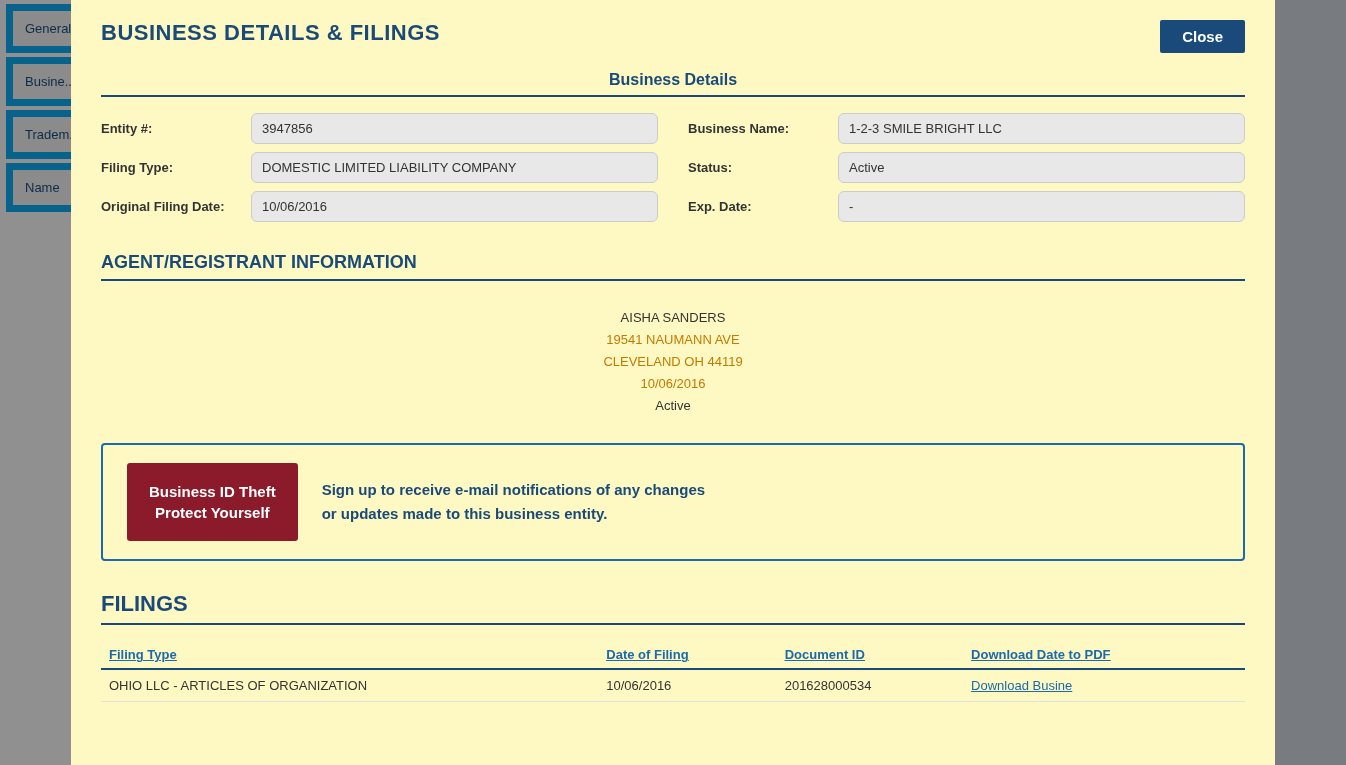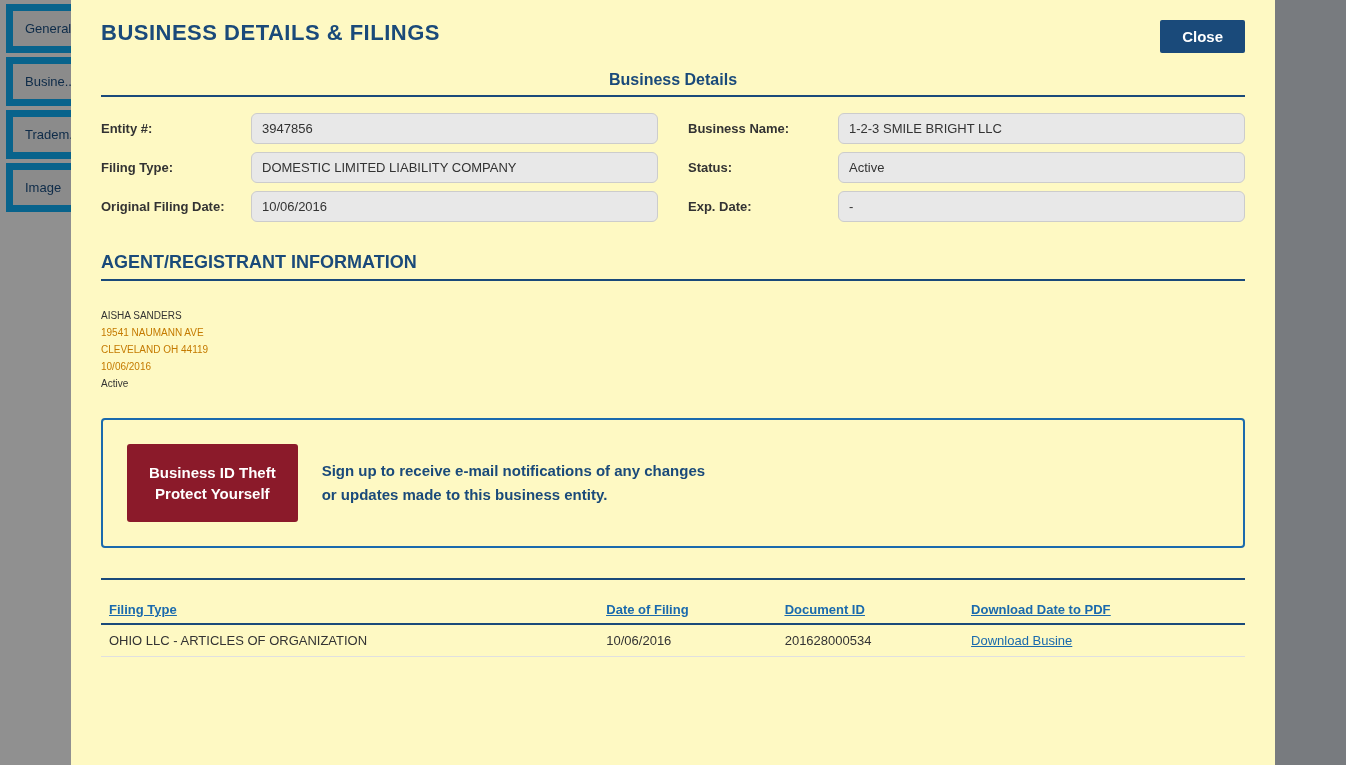--- a/index.html
+++ b/index.html
@@ -133,43 +133,43 @@
     }
 
     .agent-heading {
       font-size: 18px;
       font-weight: bold;
       color: #1a4a7a;
       margin-bottom: 6px;
     }
 
     .agent-info {
-      text-align: left;
+      text-align: center;
       padding: 10px 0 6px 0;
       color: #c47a00;
-      font-size: 10px;
+      font-size: 13px;
       line-height: 1.7;
     }
 
     .agent-info .agent-name {
       color: #333;
       font-weight: normal;
     }
 
     .agent-info .agent-status {
       color: #333;
     }
 
     
     .id-theft-box {
       border: 2px solid #1a6aad;
       border-radius: 4px;
       display: flex;
       align-items: center;
-      padding: 24px 24px;
+      padding: 18px 24px;
       margin-bottom: 30px;
       gap: 24px;
     }
 
     .id-theft-btn {
       background: #8b1a2a;
       color: #fff;
       border: none;
       padding: 18px 22px;
       font-size: 15px;
@@ -235,21 +235,21 @@
   <div class="sidebar-item">
     <span>General</span>
   </div>
   <div class="sidebar-item">
     <span>Busine...</span>
   </div>
   <div class="sidebar-item">
     <span>Tradem...</span>
   </div>
   <div class="sidebar-item">
-    <span>Image</span>
+    <span>Name</span>
   </div>
 </div>
 
 <div class="modal-overlay">
   <div class="modal">
 
     <div class="modal-header">
       <h1 class="modal-title">BUSINESS DETAILS &amp; FILINGS</h1>
       <button class="close-btn">Close</button>
     </div>
@@ -319,20 +319,21 @@
 
     <div class="id-theft-box">
       <button class="id-theft-btn">Business ID Theft<br>Protect Yourself</button>
       <div class="id-theft-text">
         <div>Sign up to receive e-mail notifications of any changes</div>
         <div>or updates made to this business entity.</div>
       </div>
     </div>
 
     <div>
+      <h2 class="filings-heading">FILINGS</h2>
       <hr class="divider">
 
       <table class="filings-table">
         <thead>
           <tr>
             <th>
               <a href="#">Filing Type</a>
             </th>
             <th>
               <a href="#">Date of Filing</a>

